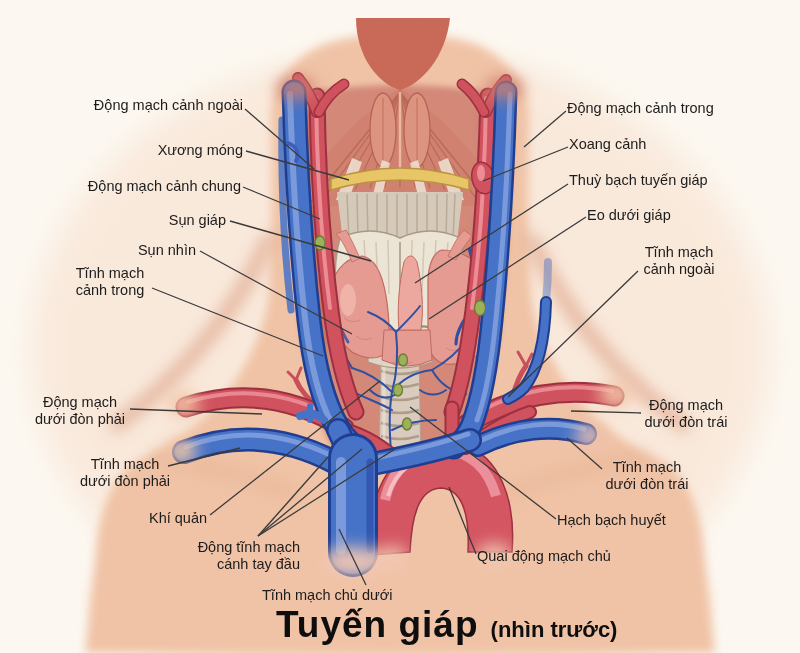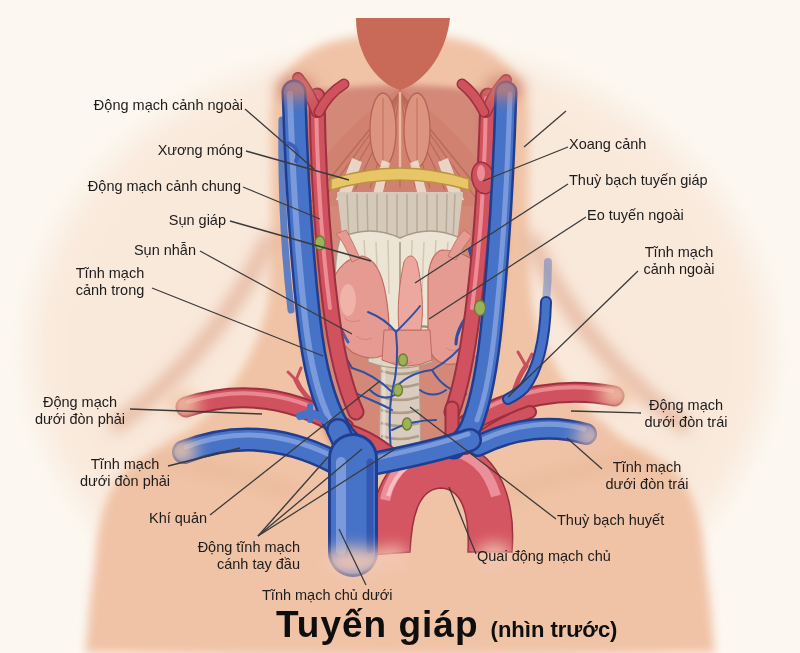--- a/index.html
+++ b/index.html
@@ -331,41 +331,42 @@
     <line x1="602" y1="469" x2="567" y2="438"></line>
     <line x1="556" y1="519" x2="410" y2="407"></line>
     <line x1="476" y1="554" x2="449" y2="487"></line>
   </g>
 </svg>
 
 <div class="lbl" style="left:83px;top:97px;width:160px;text-align:right">Động mạch cảnh ngoài</div>
 <div class="lbl" style="left:146px;top:142px;width:97px;text-align:right">Xương móng</div>
 <div class="lbl" style="left:79px;top:178px;width:162px;text-align:right">Động mạch cảnh chung</div>
 <div class="lbl" style="left:160px;top:212px;width:66px;text-align:right">Sụn giáp</div>
-<div class="lbl" style="left:126px;top:242px;width:70px;text-align:right">Sụn nhẫn</div>
+<div class="lbl" style="left:126px;top:242px;width:70px;text-align:right">Sụn nhìn</div>
 <div class="lbl" style="left:70px;top:265px;width:80px;text-align:center">Tĩnh mạch
 cảnh trong</div>
 <div class="lbl" style="left:33px;top:394px;width:94px;text-align:center">Động mạch
 dưới đòn phải</div>
 <div class="lbl" style="left:78px;top:456px;width:94px;text-align:center">Tĩnh mạch
 dưới đòn phải</div>
 <div class="lbl" style="left:149px;top:510px;width:60px;text-align:left">Khí quản</div>
 <div class="lbl" style="left:192px;top:539px;width:108px;text-align:right">Động tĩnh mạch
 cánh tay đầu</div>
 <div class="lbl" style="left:262px;top:587px;width:136px;">Tĩnh mạch chủ dưới</div>
+<div class="lbl" style="left:567px;top:100px;width:160px;text-align:left">Động mạch cảnh trong</div>
 <div class="lbl" style="left:569px;top:136px;width:95px;text-align:left">Xoang cảnh</div>
 <div class="lbl" style="left:569px;top:172px;width:152px;text-align:left">Thuỳ bạch tuyến giáp</div>
-<div class="lbl" style="left:587px;top:207px;width:105px;text-align:left">Eo tuyến ngoài</div>
+<div class="lbl" style="left:587px;top:207px;width:105px;text-align:left">Eo dưới giáp</div>
 <div class="lbl" style="left:639px;top:244px;width:80px;text-align:center">Tĩnh mạch
 cảnh ngoài</div>
 <div class="lbl" style="left:640px;top:397px;width:92px;text-align:center">Động mạch
 dưới đòn trái</div>
 <div class="lbl" style="left:600px;top:459px;width:94px;text-align:center">Tĩnh mạch
 dưới đòn trái</div>
-<div class="lbl" style="left:557px;top:512px;width:125px;text-align:left">Thuỳ bạch huyết</div>
+<div class="lbl" style="left:557px;top:512px;width:125px;text-align:left">Hạch bạch huyết</div>
 <div class="lbl" style="left:477px;top:548px;width:142px;text-align:left">Quai động mạch chủ</div>
 
 <div class="ttl" style="left:276px;top:604px">
   <span class="main">Tuyến giáp</span>
   <span class="sub">(nhìn trước)</span>
 </div>
 
 </div>
 
 </body></html>

